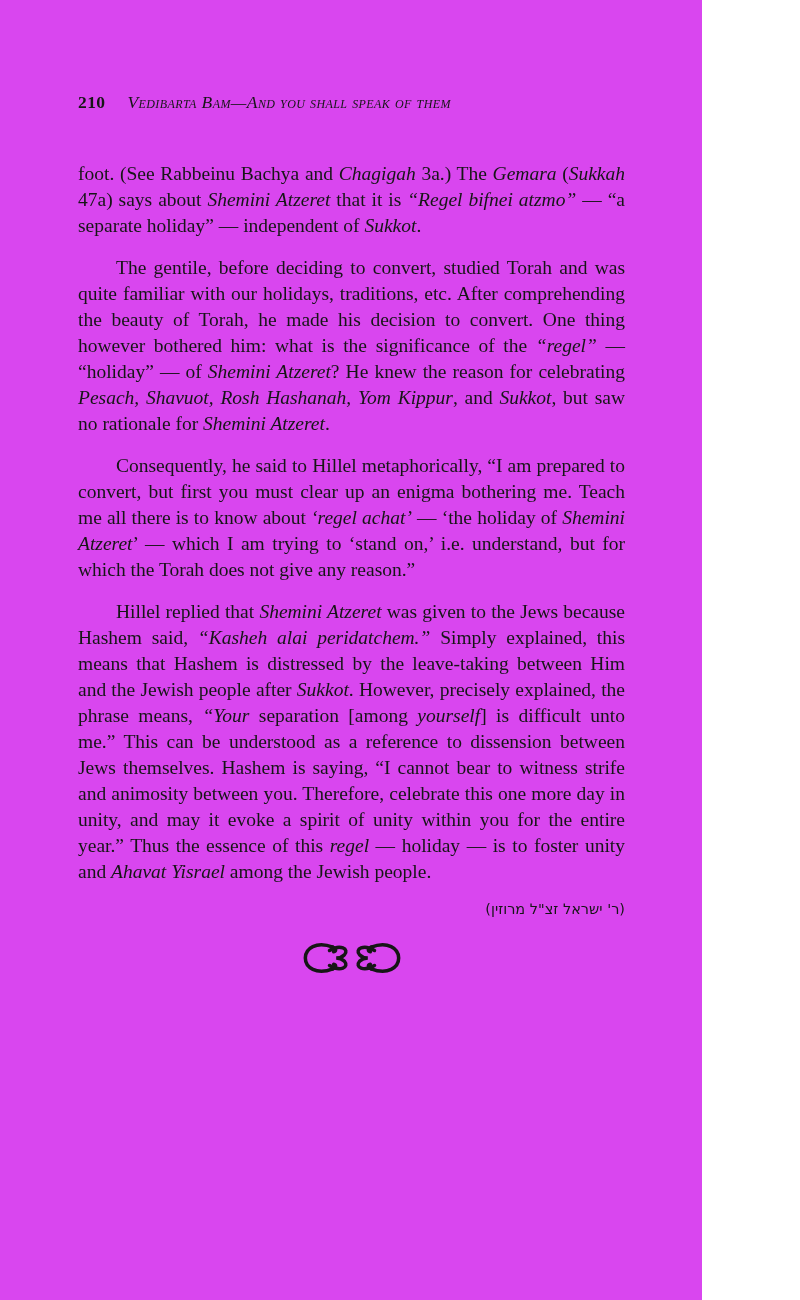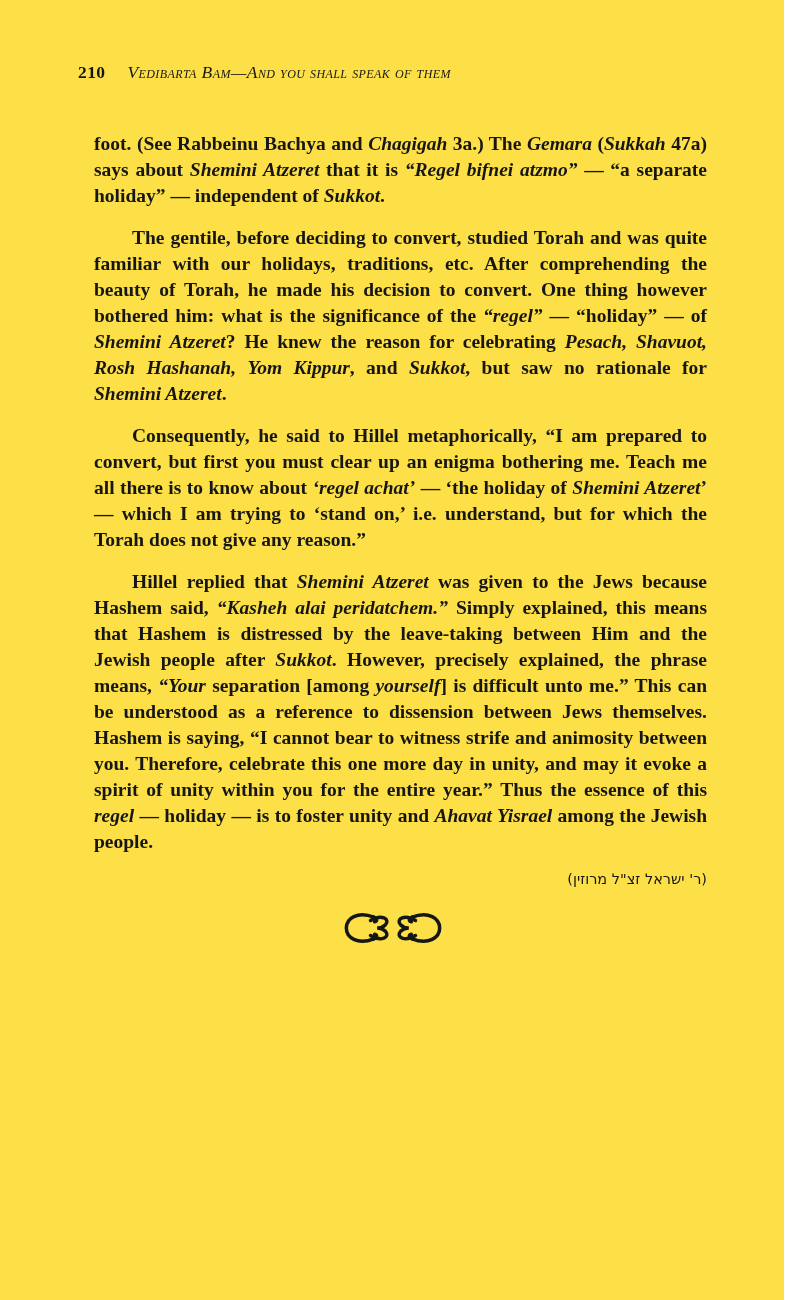--- a/index.html
+++ b/index.html
@@ -2,27 +2,27 @@
 <html><head>
 <meta charset="utf-8">
 <style>
   html, body {
     margin: 0;
     padding: 0;
     background: #ffffff;
   }
   .page {
     position: relative;
-    width: 784px;
+    width: 702px;
     height: 1300px;
-    background: #fde047;
+    background: #d946ef;
     color: #161616;
     font-family: "Liberation Serif", "DejaVu Serif", serif;
     box-sizing: border-box;
-    padding: 62px 77px 0 78px;
+    padding: 92px 77px 0 78px;
     overflow: hidden;
   }
   .running-head {
     display: flex;
     align-items: baseline;
     font-size: 17.5px;
     letter-spacing: 0.4px;
     white-space: nowrap;
   }
   .pagenum {
@@ -33,23 +33,22 @@
     font-variant: small-caps;
     font-style: italic;
   }
   .body-text {
     margin-top: 48px;
     font-size: 19.5px;
     line-height: 26px;
     text-align: justify;
   }
   .body-text p {
-    margin: 0 0 16px 16px;
+    margin: 0 0 16px 0;
     text-indent: 38px;
-    font-weight: bold;
   }
   .body-text p.first {
     text-indent: 0;
   }
   .it {
     font-style: italic;
   }
   .attribution {
     text-align: right;
     direction: rtl;

